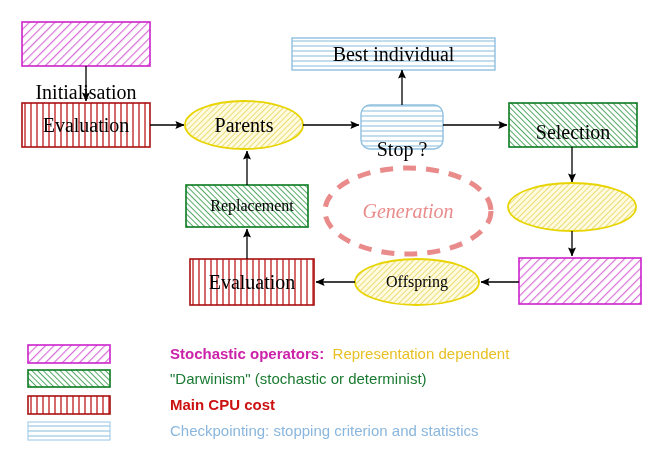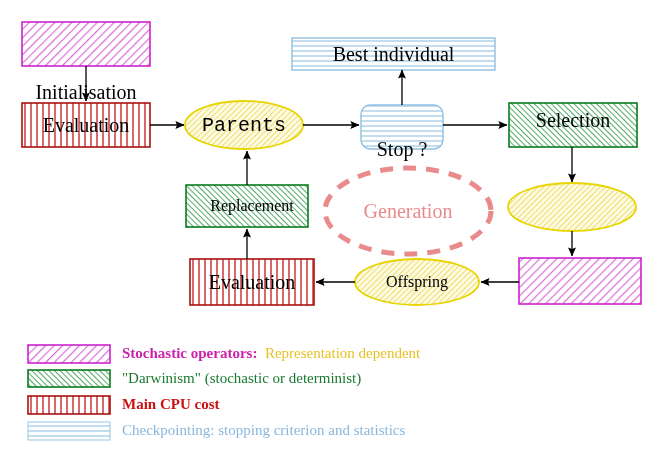--- a/index.html
+++ b/index.html
@@ -30,22 +30,23 @@
     align-items: center;
     justify-content: center;
     text-align: center;
     color: #000000;
     font-family: "Liberation Serif", "DejaVu Serif", serif;
     pointer-events: none;
     line-height: 1.05;
   }
   .legend-text {
     position: absolute;
-    font-family: Liberation Serif, serif;
+    font-family: Liberation Sans, sans-serif;
     white-space: nowrap;
+    margin-left: 48px;
   }
   .legend-text b {
     font-weight: bold;
   }
   .lt-row { font-size: 15px; }
 </style>
 </head>
 <body>
 
 <div id="canvas">
@@ -159,37 +160,37 @@
     </g>
     <g>
       <rect x="28" y="422" width="82" height="18" fill="url(#pat-blue)" stroke="#9fcbe6" stroke-width="1.1"></rect>
     </g>
   </svg>
 
   <div class="node-label" style="left:22px; top:22px; width:128px; height:44px; font-size:20px;margin-top:48px;">Initialisation</div>
 
   <div class="node-label" style="left:22px; top:103px; width:128px; height:44px; font-size:20px;">Evaluation</div>
 
-  <div class="node-label" style="left:185px; top:101px; width:118px; height:48px; font-size:20px;font-family:Liberation Mono, monospace;">Parents</div>
+  <div class="node-label" style="left:185px; top:101px; width:118px; height:48px; font-size:20px;">Parents</div>
 
   <div class="node-label" style="left:292px; top:38px; width:203px; height:32px; font-size:20px;">Best individual</div>
 
   <div class="node-label" style="left:361px; top:105px; width:82px; height:44px; font-size:20px;margin-top:22px;">Stop ?</div>
 
-  <div class="node-label" style="left:509px; top:98px; width:128px; height:44px; font-size:20px;">Selection</div>
+  <div class="node-label" style="left:509px; top:110px; width:128px; height:44px; font-size:20px;">Selection</div>
 
 
 
   <div class="node-label" style="left:186px; top:185px; width:132px; height:42px; font-size:16px;text-align:center;">Replacement</div>
 
   <div class="node-label" style="left:355px; top:259px; width:124px; height:46px; font-size:16px;">Offspring</div>
 
   <div class="node-label" style="left:190px; top:259px; width:124px; height:46px; font-size:20px;">Evaluation</div>
 
-  <div class="node-label" style="left:325px; top:168px; width:166px; height:86px; font-size:20px; color:#ea8b8b;">Generation</div>
+  <div class="node-label" style="left:325px; top:168px; width:166px; height:86px; font-size:20px; color:#ea8b8b;font-style:italic;">Generation</div>
 
   <div class="legend-text lt-row" style="left:122px; top:345px;">
     <b style="color:#cc22aa;">Stochastic operators:</b><span>&nbsp;&nbsp;</span><span style="color:#e8c023;">Representation dependent</span>
   </div>
 
   <div class="legend-text lt-row" style="left:122px; top:370px;">
     <span style="color:#1a7a31;">"Darwinism" (stochastic or determinist)</span>
   </div>
 
   <div class="legend-text lt-row" style="left:122px; top:396px;">

